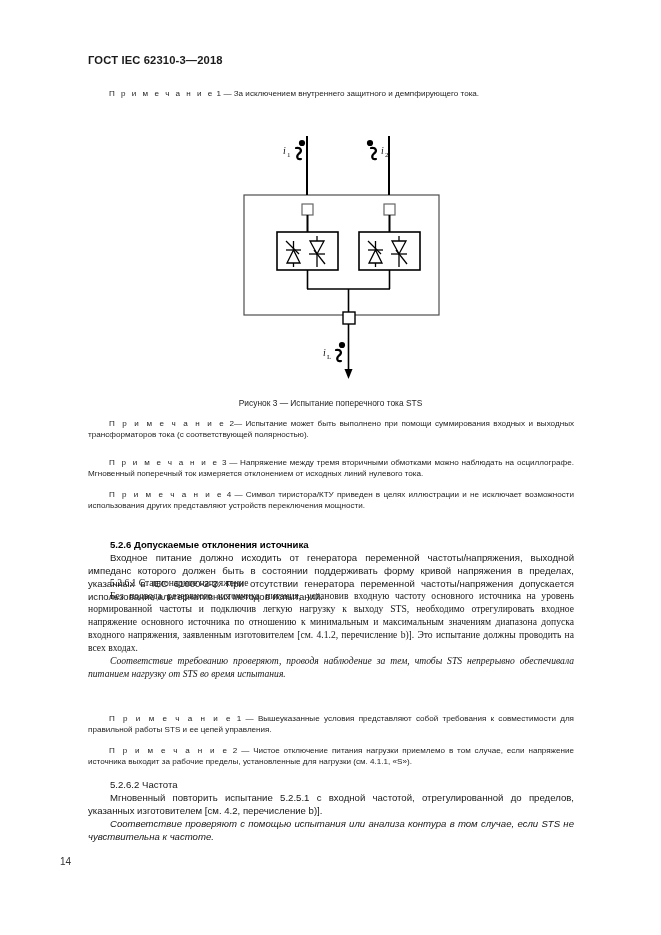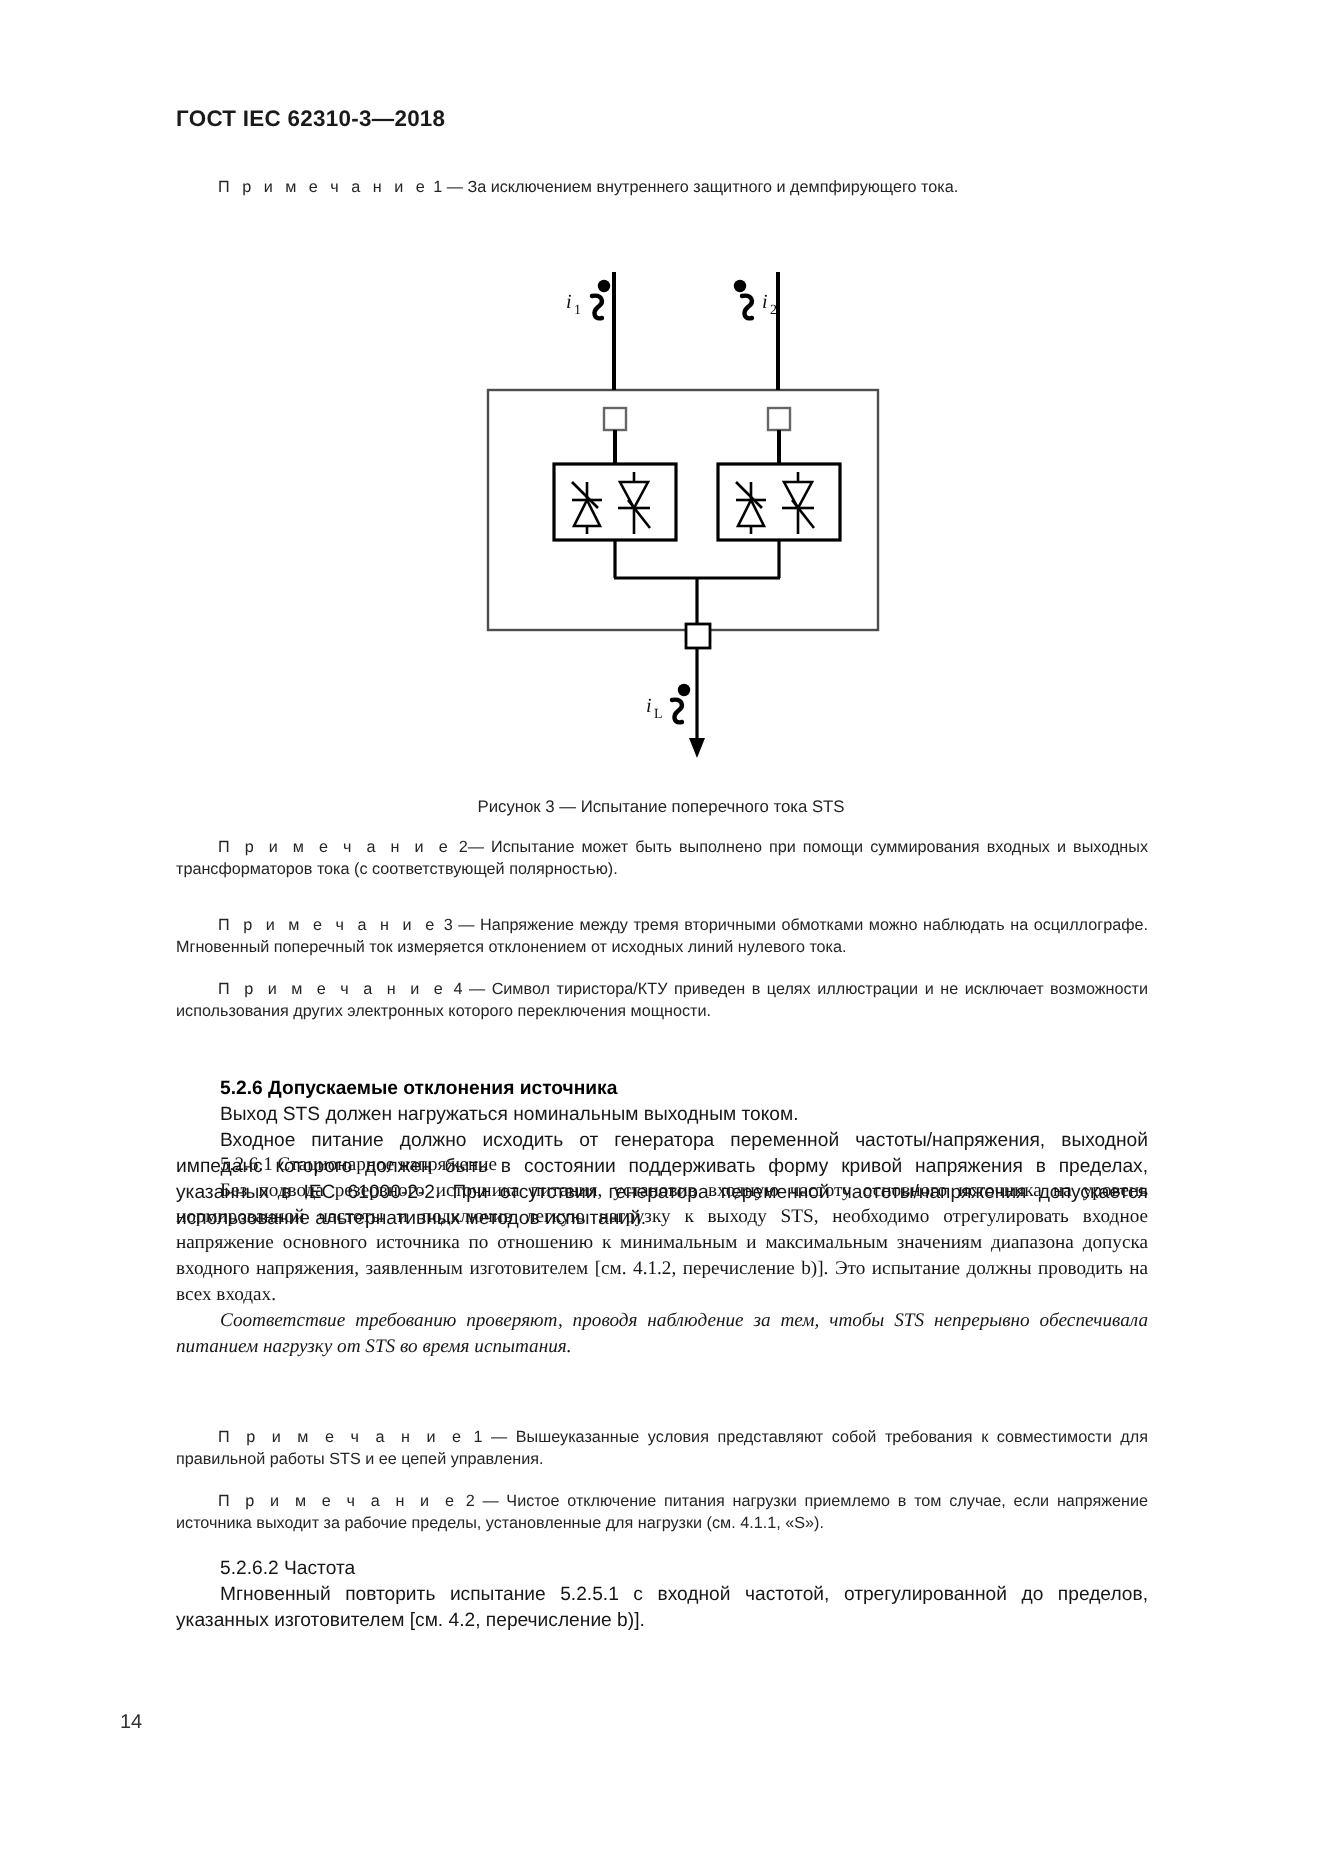--- a/index.html
+++ b/index.html
@@ -225,27 +225,26 @@
   <div class="tcol" style="top: 457px;">
     <div class="note">
       <span class="lbl">П р и м е ч а н и е</span><span>&nbsp;</span><span>3 —</span>
       <span>Напряжение между тремя вторичными обмотками можно наблюдать на осциллографе. Мгновенный поперечный ток измеряется отклонением от исходных линий нулевого тока.</span>
     </div>
   </div>
 
   <div class="tcol" style="top: 489px;">
     <div class="note">
       <span class="lbl">П р и м е ч а н и е</span><span>&nbsp;</span><span>4 —</span>
-      <span>Символ тиристора/КТУ приведен в целях иллюстрации и не исключает возможности использования других электронных которого переключения мощности.</span>
+      <span>Символ тиристора/КТУ приведен в целях иллюстрации и не исключает возможности использования других представляют устройств переключения мощности.</span>
     </div>
   </div>
 
   <div class="tcol" style="top: 518px; margin-top: 20px;">
     <div class="sec-head">5.2.6 Допускаемые отклонения источника</div>
-    <div class="body-p">Выход STS должен нагружаться номинальным выходным током.</div>
     <div class="body-p">Входное питание должно исходить от генератора переменной частоты/напряжения, выходной импеданс которого должен быть в состоянии поддерживать форму кривой напряжения в пределах, указанных в IEC 61000-2-2. При отсутствии генератора переменной частоты/напряжения допускается использование альтернативных методов испытаний.</div>
   </div>
 
   <div class="tcol" style="top: 576px; font-family: Liberation Serif, serif;">
     <div class="sub-head">5.2.6.1 Стационарное напряжение</div>
     <div class="body-p">Без подвода резервного источника питания, установив входную частоту основного источника на уровень нормированной частоты и подключив легкую нагрузку к выходу STS, необходимо отрегулировать входное напряжение основного источника по отношению к минимальным и максимальным значениям диапазона допуска входного напряжения, заявленным изготовителем [см. 4.1.2, перечисление b)]. Это испытание должны проводить на всех входах.</div>
     <div class="ital-p">Соответствие требованию проверяют, проводя наблюдение за тем, чтобы STS непрерывно обеспечивала питанием нагрузку от STS во время испытания.</div>
   </div>
 
   <div class="tcol" style="top: 713px;">
@@ -258,17 +257,18 @@
   <div class="tcol" style="top: 745px;">
     <div class="note">
       <span class="lbl">П р и м е ч а н и е</span><span>&nbsp;</span><span>2 —</span>
       <span>Чистое отключение питания нагрузки приемлемо в том случае, если напряжение источника выходит за рабочие пределы, установленные для нагрузки (см. 4.1.1, «S»).</span>
     </div>
   </div>
 
   <div class="tcol" style="top: 778px;">
     <div class="sub-head">5.2.6.2 Частота</div>
     <div class="body-p">Мгновенный повторить испытание 5.2.5.1 с входной частотой, отрегулированной до пределов, указанных изготовителем [см. 4.2, перечисление b)].</div>
+    <div class="ital-p">Соответствие проверяют с помощью испытания или анализа контура в том случае, если STS не чувствительна к частоте.</div>
   </div>
 
   <div class="page-num">14</div>
 
 </div>
 
 </body></html>

